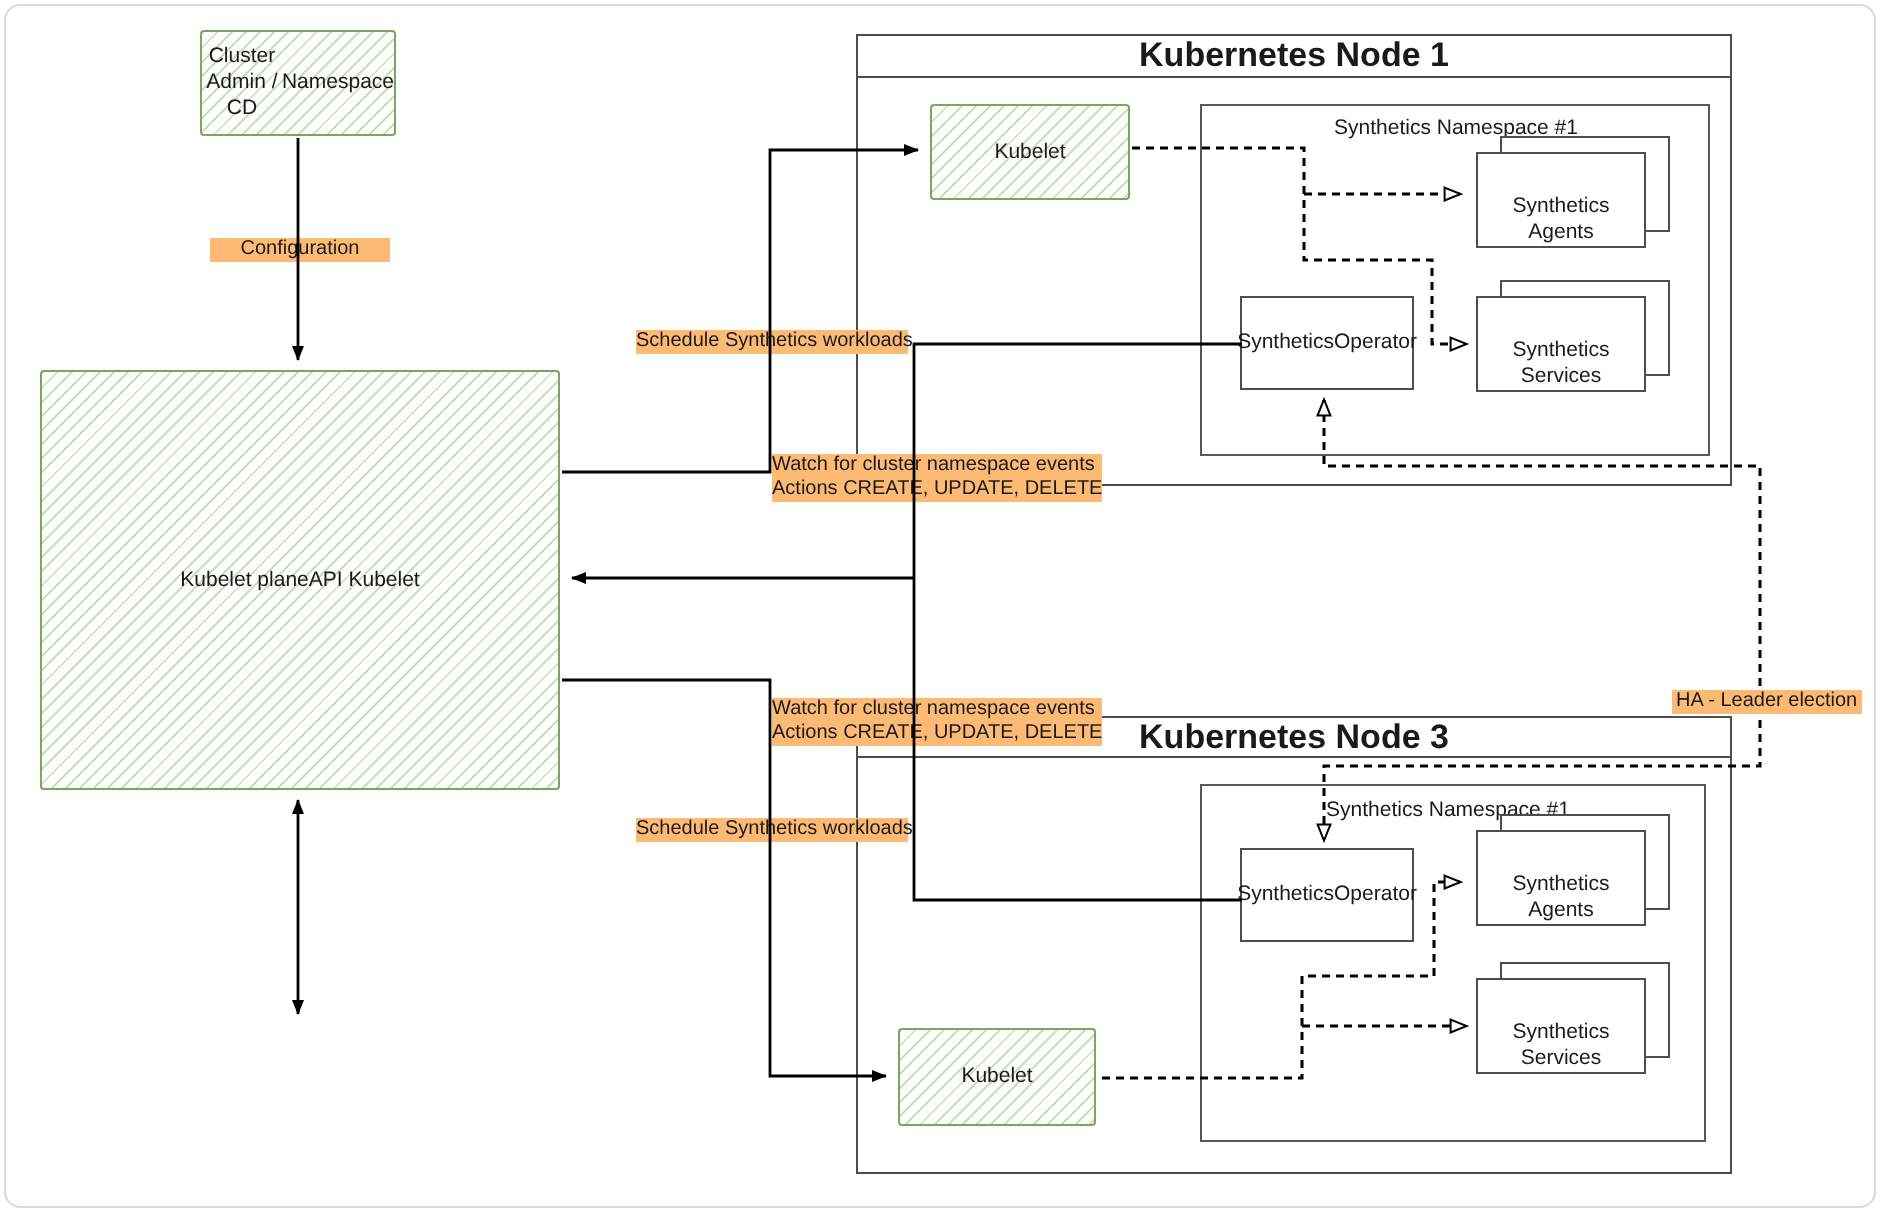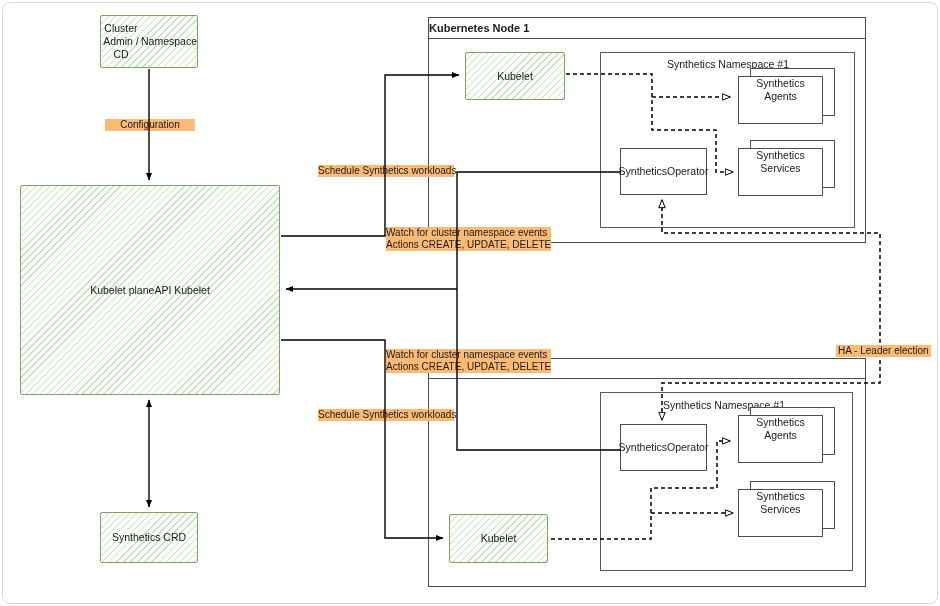--- a/index.html
+++ b/index.html
@@ -4,26 +4,26 @@
 <style>
   html,body{margin:0;padding:0;background:#fff;}
   body{font-family:"Liberation Sans","DejaVu Sans",sans-serif;color:#1a1a1a;}
   .canvas{position:relative;width:940px;height:606px;background:#fff;overflow:hidden;}
   .frame{position:absolute;left:2px;top:2px;right:2px;bottom:2px;border:1px solid var(--canvas-border,#d9d9d9);border-radius:8px;}
   .box{position:absolute;box-sizing:border-box;display:flex;flex-direction:row;align-items:center;justify-content:center;text-align:center;font-size:10.5px;line-height:13px;color:#1a1a1a;background:#fff;}
   .green{border:1.6px solid var(--green,#7ca55f);border-radius:2px;background-color:#fdfffd;
     background-image:repeating-linear-gradient(135deg, rgba(130,179,102,.42) 0, rgba(130,179,102,.42) 1px, rgba(255,255,255,0) 1px, rgba(255,255,255,0) 5px);}
   .plain{border:1.3px solid #4d4d4d;}
   .nodebox{position:absolute;box-sizing:border-box;border:1.4px solid #4d4d4d;background:#fff;}
-  .nodetitle{box-sizing:border-box;width:100%;border-bottom:1.4px solid #4d4d4d;font-weight:bold;font-size:11px;text-align:left;}
+  .nodetitle{box-sizing:border-box;width:100%;border-bottom:1.4px solid #4d4d4d;font-weight:bold;font-size:17px;text-align:center;}
   .nsbox{position:absolute;box-sizing:border-box;border:1.3px solid #595959;background:#fff;}
   .nslabel{position:absolute;font-size:10.5px;white-space:nowrap;margin-left:48px;}
   .stack{position:absolute;}
   .stack .back,.stack .front{position:absolute;box-sizing:border-box;border:1.3px solid #4d4d4d;background:#fff;width:85px;height:48px;}
-  .stack .front{display:flex;flex-direction:column;align-items:center;justify-content:flex-start;text-align:center;font-size:10.5px;line-height:13px;}
+  .stack .front{display:flex;flex-direction:column;align-items:center;justify-content:flex-end;text-align:center;font-size:10.5px;line-height:13px;}
   .elabel{position:absolute;font-size:10px;line-height:12px;background:#fdba74;z-index:5;white-space:nowrap;}
   .elabel.center{text-align:center;}
   .wires{position:absolute;left:0;top:0;z-index:8;pointer-events:none;}
   .toplabel{z-index:10;}
 </style>
 </head>
 <body>
 
 <div class="canvas">
   <div class="frame"></div>
@@ -31,23 +31,20 @@
   <div class="box green" style="left:100px;top:15px;width:98px;height:53px;">
     <div>Cluster Admin / CD</div>
     <div>Namespace</div>
   </div>
 
   <div class="box green" style="left:20px;top:185px;width:260px;height:210px;">
     <div>Kubelet plane</div>
     <div>API Kubelet</div>
   </div>
 
-  <div class="box green" style="left:100px;top:512px;width:98px;height:51px;">
-    <div>Synthetics CRD</div>
-  </div>
 
   <div class="nodebox" style="left:428px;top:17px;width:438px;height:226px;">
     <div class="nodetitle" style="height:21px;line-height:20px;">Kubernetes Node 1</div>
   </div>
 
   <div class="box green" style="left:465px;top:52px;width:100px;height:48px;">
     <div>Kubelet</div>
   </div>
 
   <div class="nsbox" style="left:600px;top:52px;width:255px;height:176px;">

